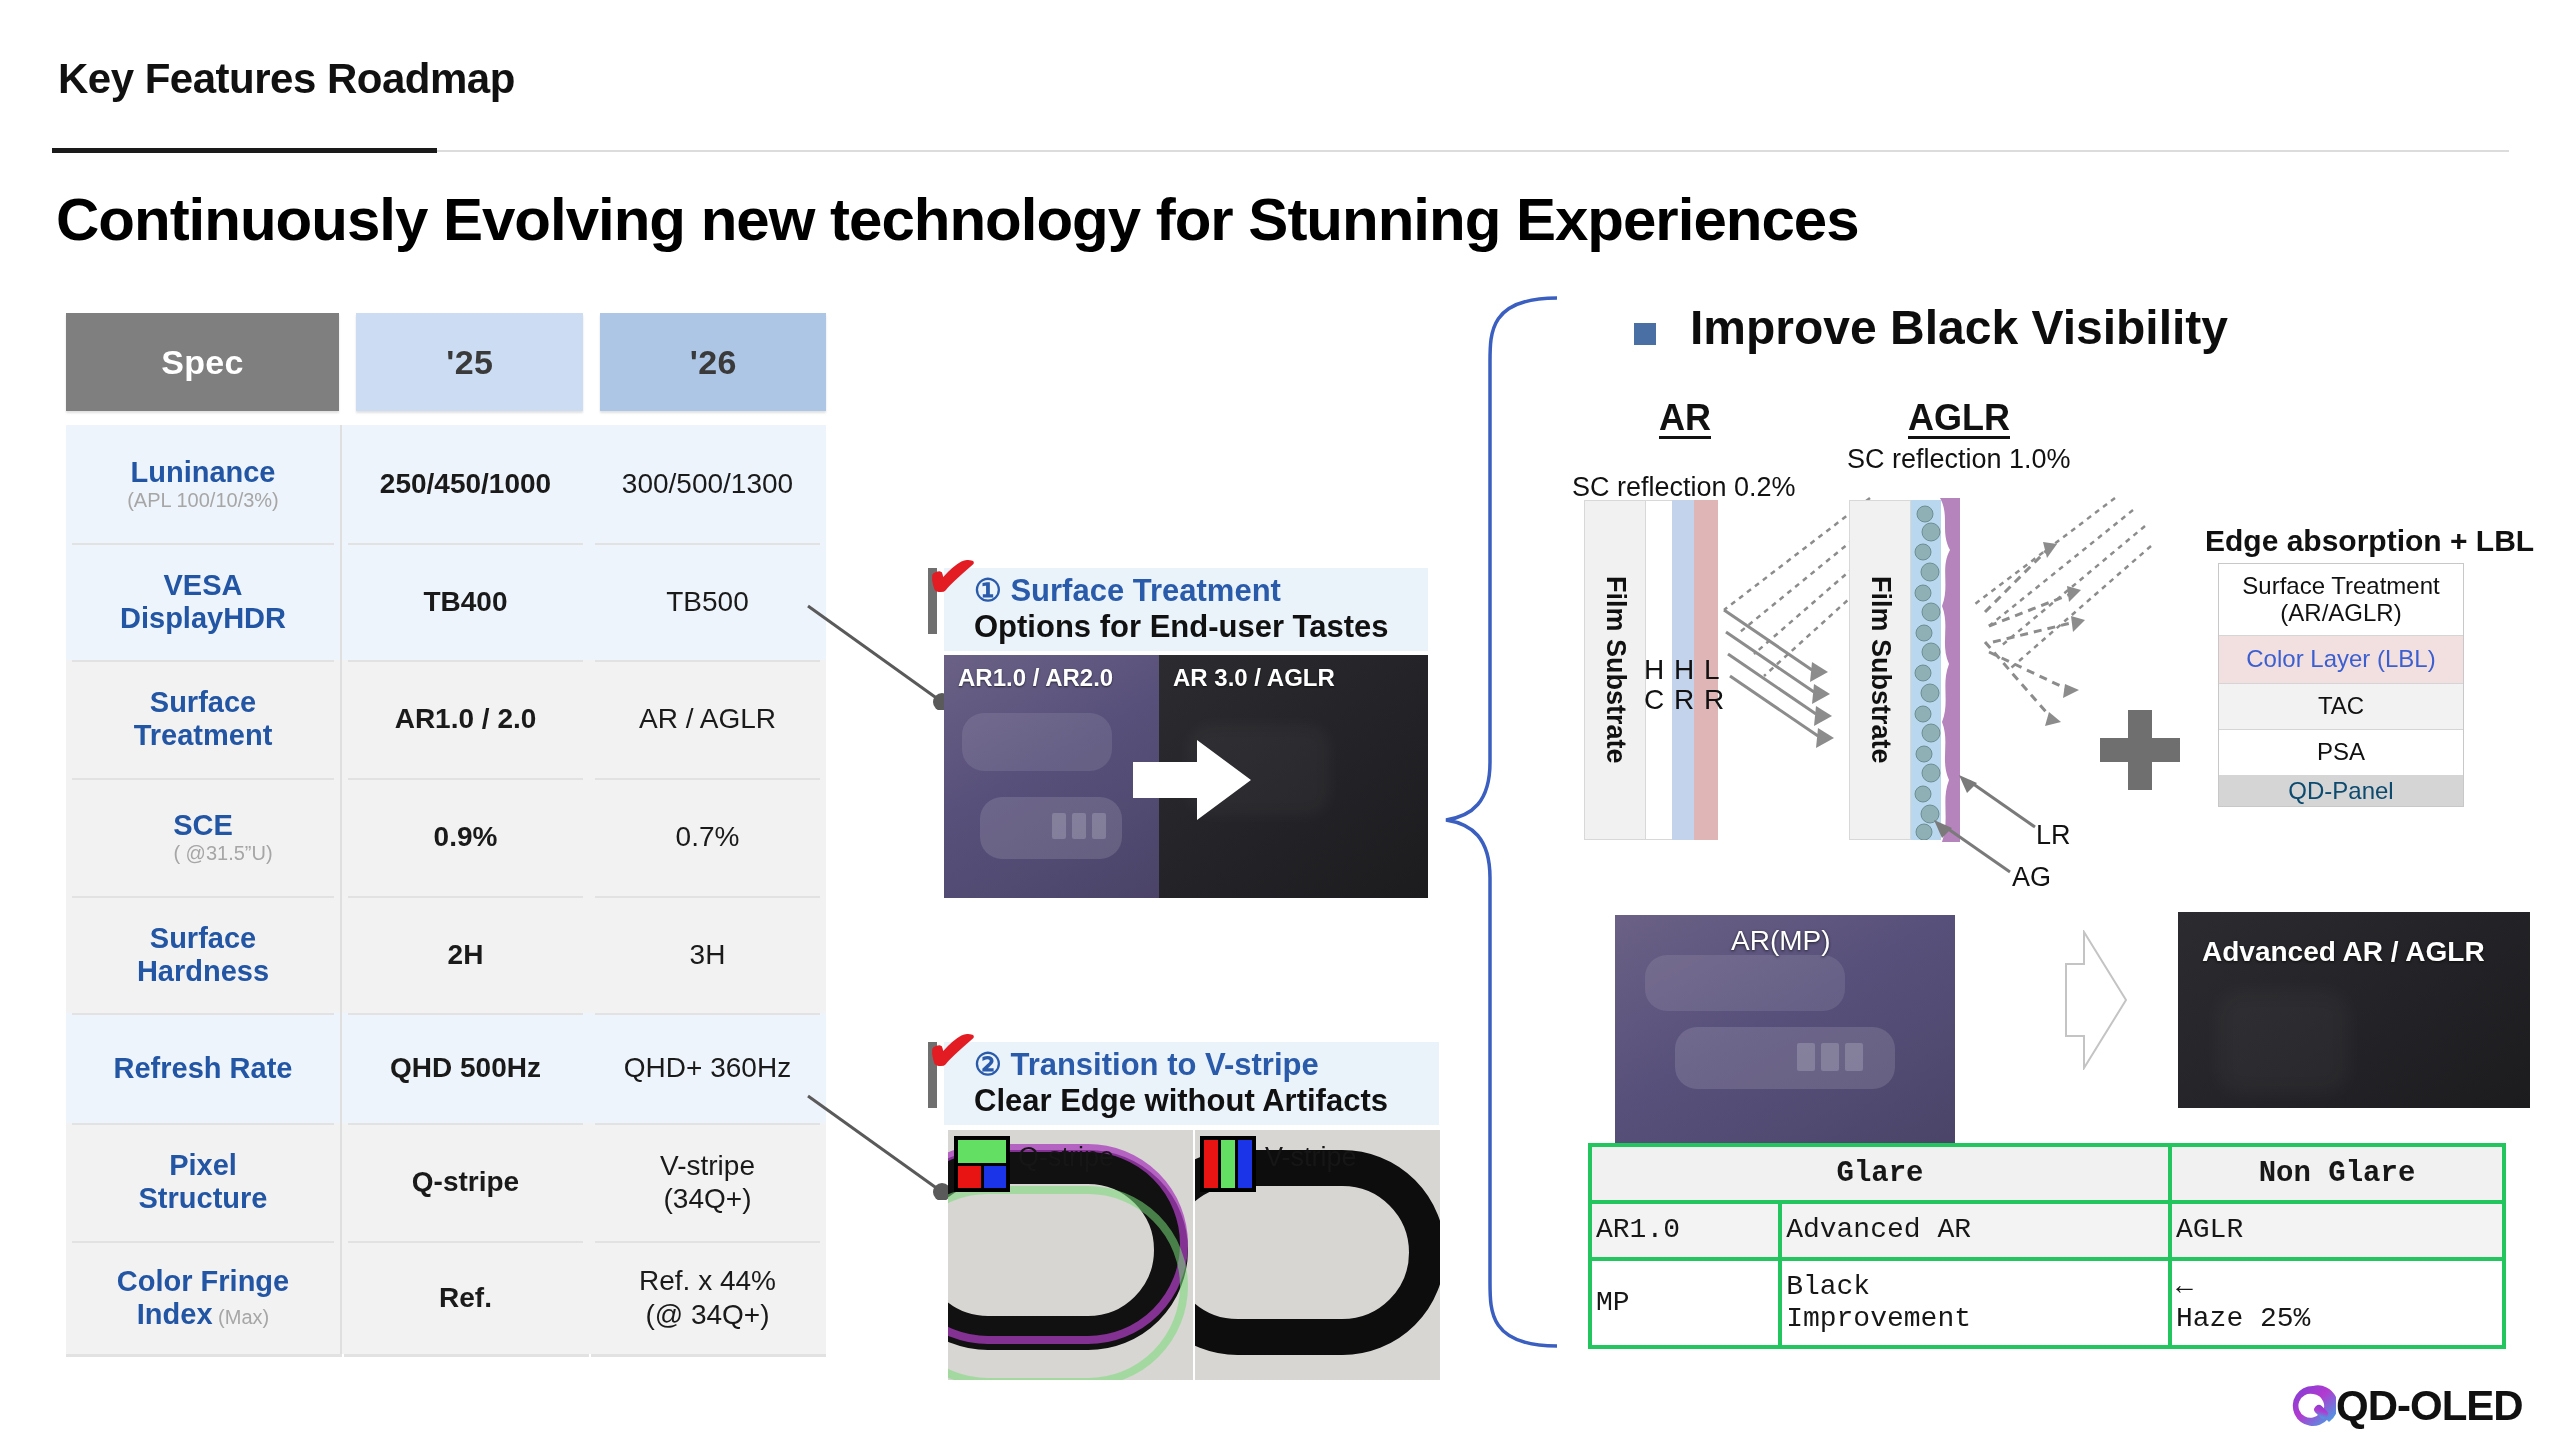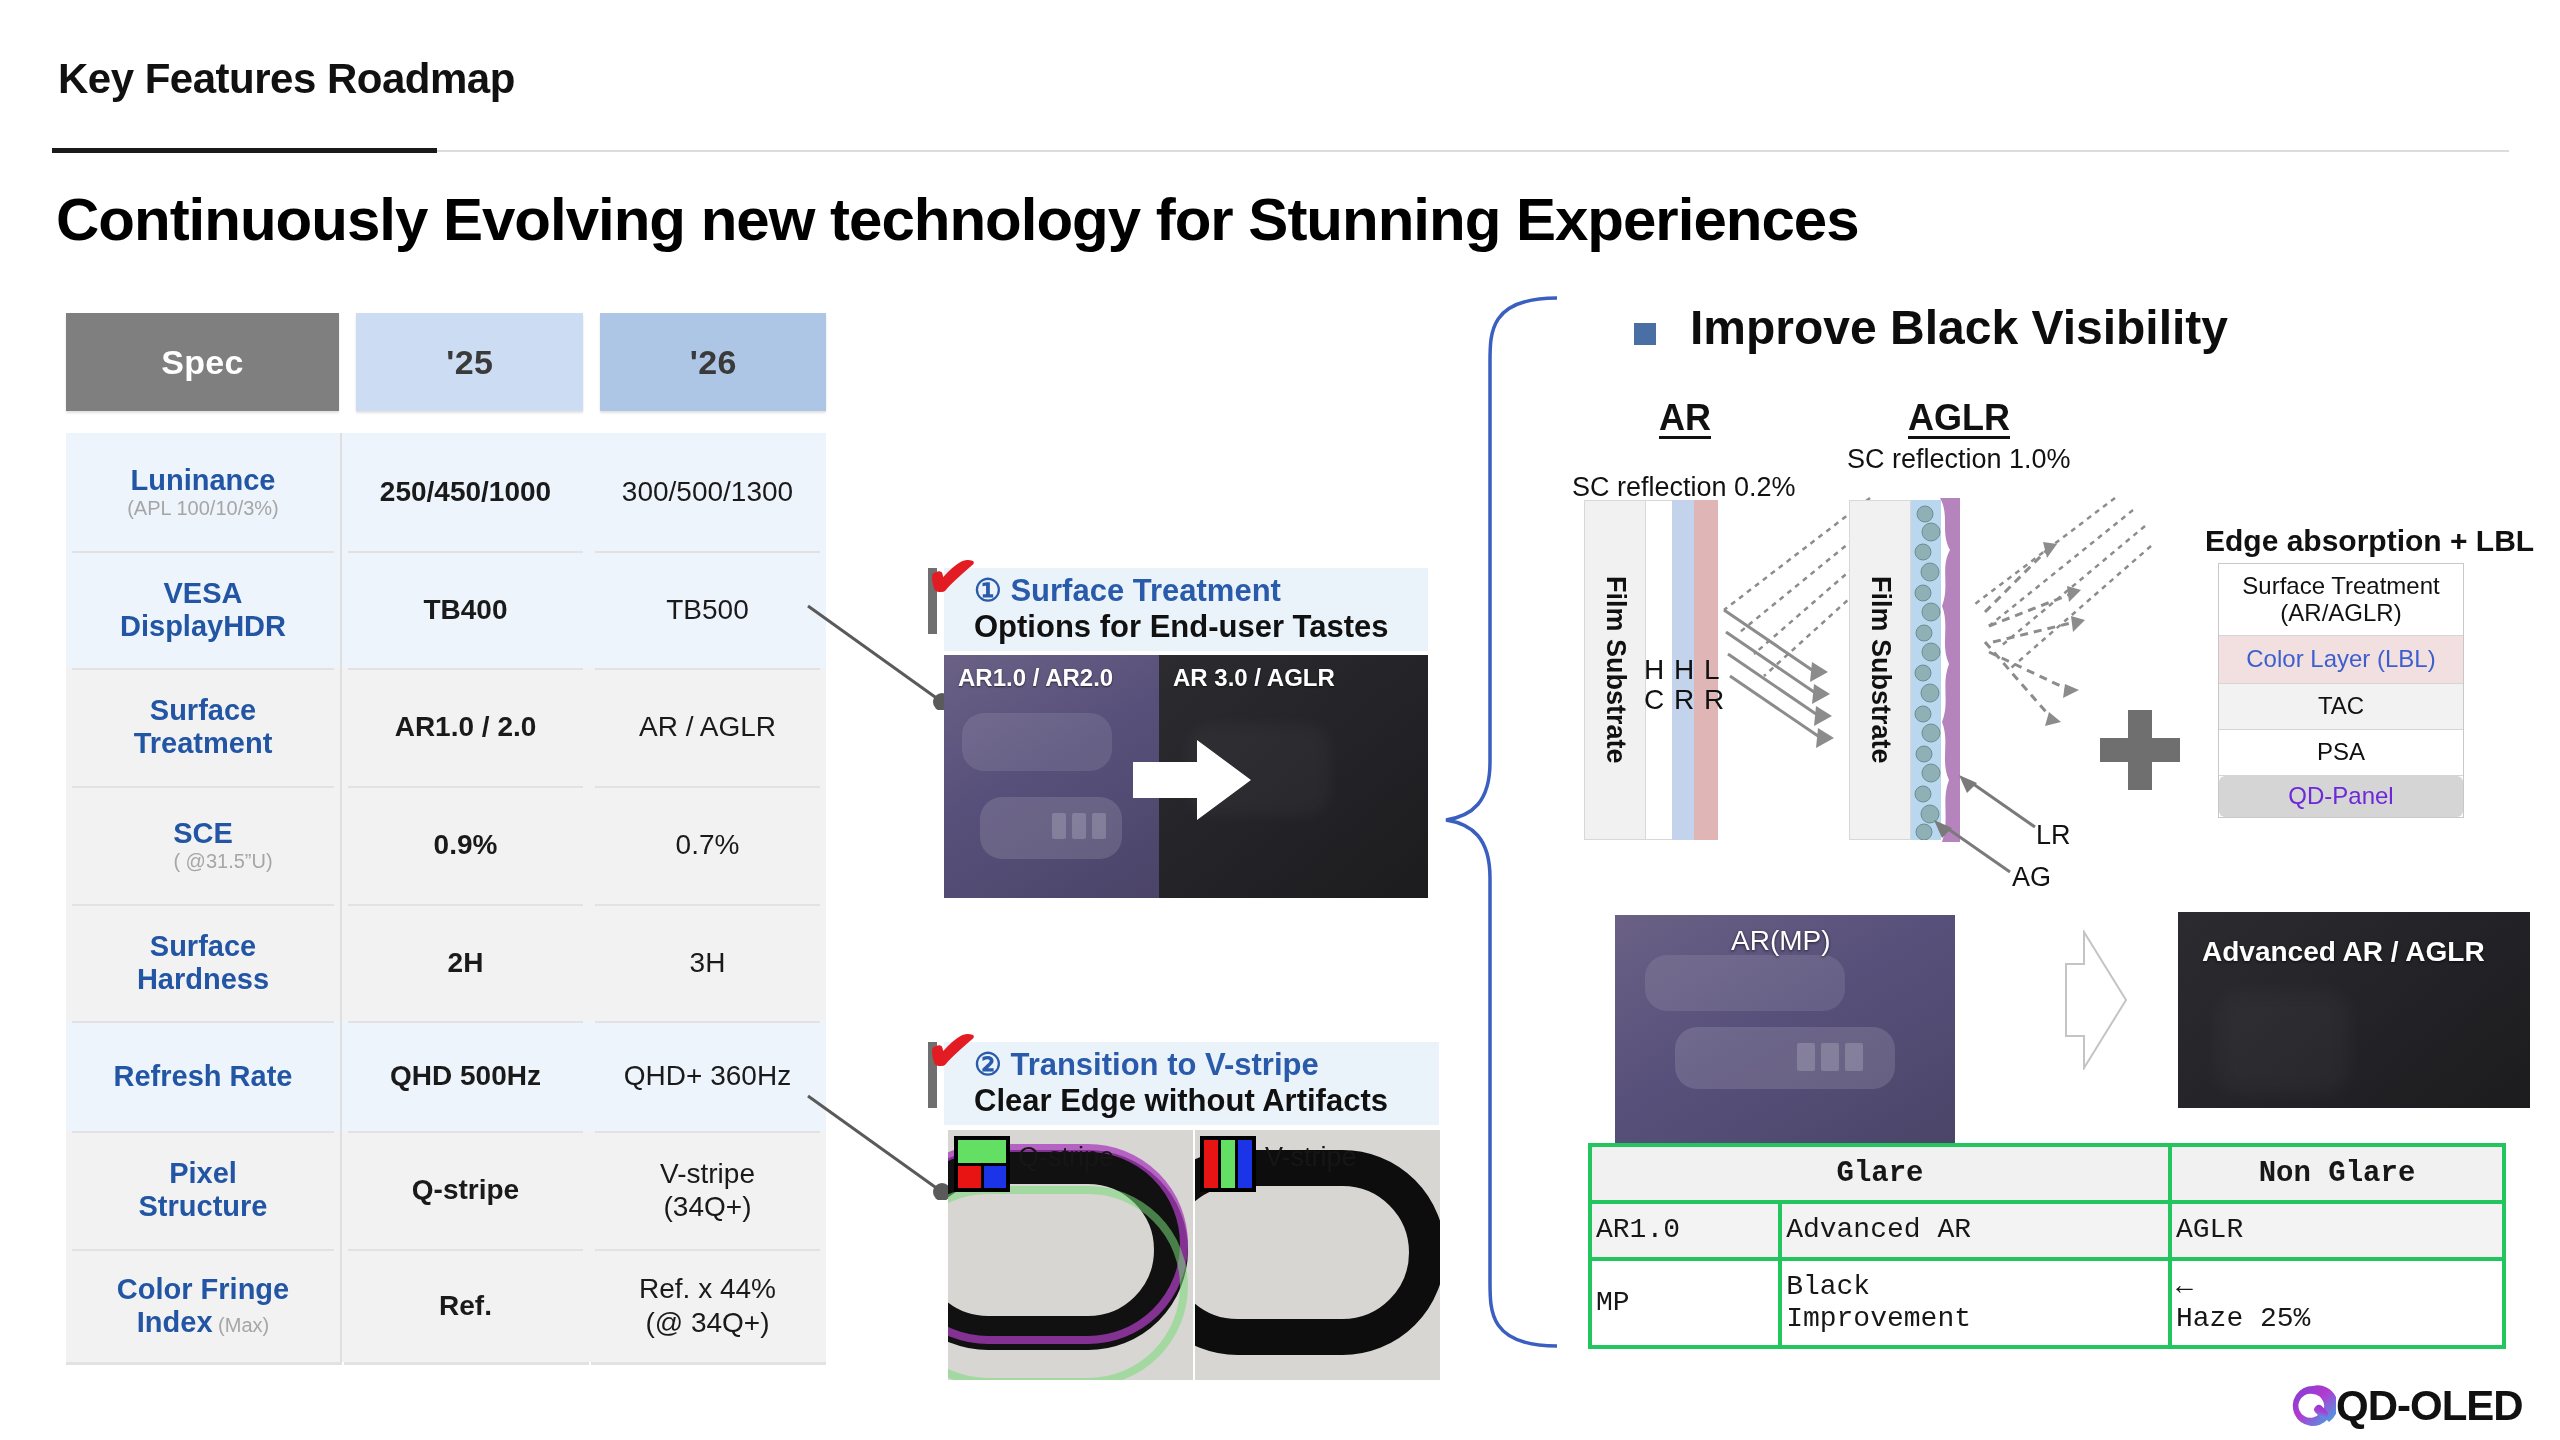--- a/index.html
+++ b/index.html
@@ -25,21 +25,21 @@
   .hdr-row { display:flex; gap:17px; }
   .hdr-cell {
     height:98px; display:flex; align-items:center; justify-content:center;
     font-size:34px; font-weight:bold; letter-spacing:0.3px;
     box-shadow:0 2px 2px rgba(0,0,0,.12);
   }
   .hdr-spec { width:276px; background:#7f7f7f; color:#ffffff; }
   .hdr-25   { width:230px; background:#ccddf3; color:#3a3a3a; }
   .hdr-26   { width:228px; background:#aec6e5; color:#3a3a3a; }
 
-  .rows { margin-top:22px; }
+  .rows { margin-top:14px; }
   .trow { display:flex; position:relative; }
   .trow .c {
     display:flex; flex-direction:column; align-items:center; justify-content:center;
     text-align:center; padding:4px 6px; position:relative;
   }
   .c-spec { width:276px; }
   .c-25   { width:247px; }
   .c-26   { width:237px; }
   .bg-blue .c { background:#eef4fb; }
   .bg-gray .c { background:#f2f2f2; }
@@ -449,21 +449,21 @@
       </div>
       <div class="sl" style="height: 48px; background: rgb(242, 224, 224); color: rgb(60, 95, 208); flex-direction: column;">
         <div>Color Layer (LBL)</div>
       </div>
       <div class="sl" style="height: 46px; background: rgb(242, 242, 242); color: rgb(17, 17, 17); flex-direction: column;">
         <div>TAC</div>
       </div>
       <div class="sl" style="height: 46px; background: rgb(255, 255, 255); color: rgb(17, 17, 17); flex-direction: column;">
         <div>PSA</div>
       </div>
-      <div class="sl" style="height: 41px; background: rgb(213, 213, 213); color: #6d28d9; flex-direction: column; border-radius: 6px;">
+      <div class="sl" style="height: 30px; background: rgb(213, 213, 213); color: #0c4a6e; flex-direction: column;">
         <div>QD-Panel</div>
       </div>
     </div>
 
   <div class="bigcmp ph-left" style="left:1615px; top:915px; width:340px; height:238px;">
     <div class="ph-blob" style="left:30px; top:40px; width:200px; height:56px; background:rgba(255,255,255,.10);"></div>
     <div class="ph-blob" style="left:60px; top:112px; width:220px; height:62px; background:rgba(255,255,255,.13);"></div>
     <div class="ph-blob" style="left:182px; top:128px; width:18px; height:28px; border-radius:2px; background:rgba(255,255,255,.18);"></div>
     <div class="ph-blob" style="left:206px; top:128px; width:18px; height:28px; border-radius:2px; background:rgba(255,255,255,.18);"></div>
     <div class="ph-blob" style="left:230px; top:128px; width:18px; height:28px; border-radius:2px; background:rgba(255,255,255,.18);"></div>

